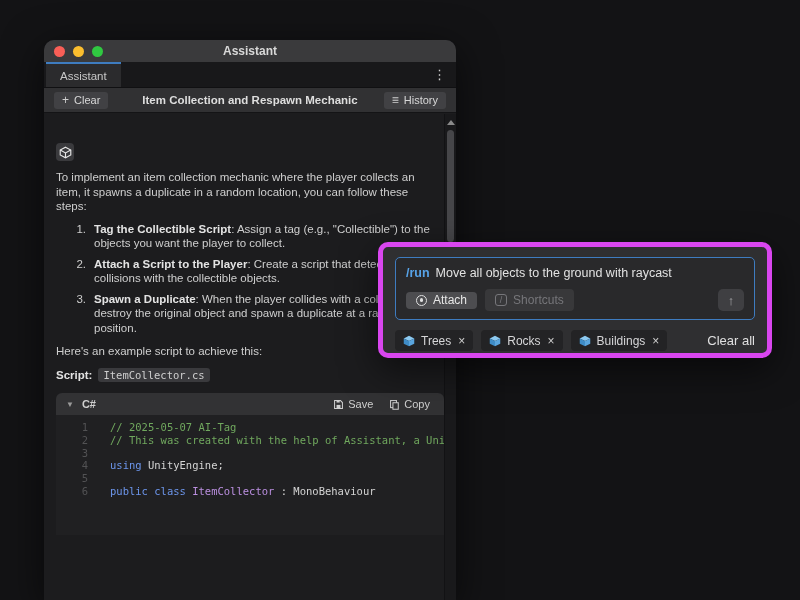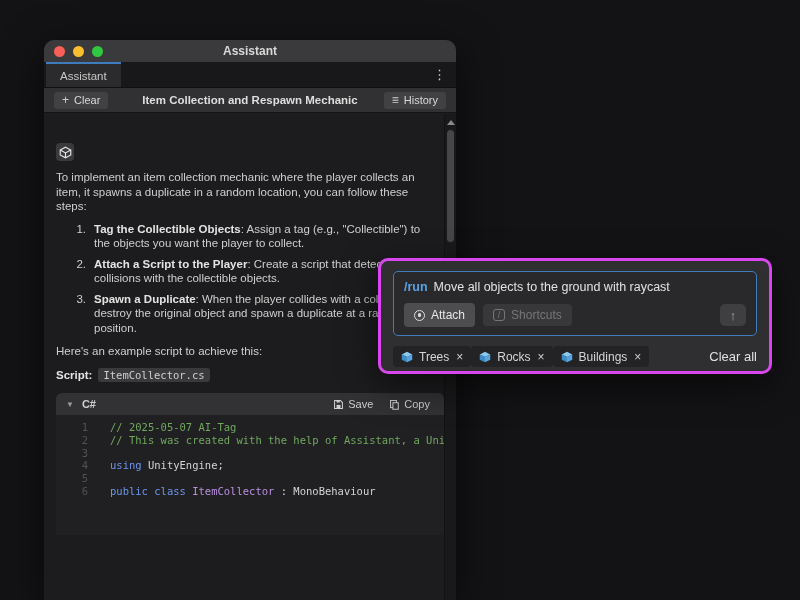--- a/index.html
+++ b/index.html
@@ -70,35 +70,35 @@
   .syn-type{color:var(--syntax-type,#bb8fe0);}
   .syn-plain{color:var(--syntax-plain,#d4d4d4);}
 
   
   .scrollbar{position:absolute;top:74px;right:0;bottom:0;width:12px;background:#19191b;border-left:1px solid #121214;}
   .scroll-up{position:absolute;top:6px;left:2px;width:0;height:0;border-left:4px solid transparent;border-right:4px solid transparent;border-bottom:5px solid #8a8a8a;}
   .scroll-thumb{position:absolute;top:16px;left:2px;width:7px;height:112px;background:#464649;border-radius:4px;}
 
   
   .popup{position:absolute;left:378px;top:242px;width:394px;height:116px;background:#2f2f31;
-    border:3px solid #d946ef;border-radius:10px;box-shadow:0 12px 36px rgba(0,0,0,.55);z-index:10;padding:10px 12px;margin-top:16px;}
+    border:5px solid #d946ef;border-radius:10px;box-shadow:0 12px 36px rgba(0,0,0,.55);z-index:10;padding:10px 12px;}
   .prompt-box{border:1px solid var(--accent-blue);border-radius:5px;background:#29292b;padding:8px 10px 8px 10px;}
   .prompt-text{font-size:12.5px;color:#e2e2e2;white-space:nowrap;overflow:hidden;}
   .run{color:var(--run-blue);font-weight:700;margin-right:6px;}
   .prompt-actions{display:flex;align-items:center;margin-top:9px;gap:8px;}
   .attach-btn{display:flex;align-items:center;gap:6px;background:#4d4d50;border:none;border-radius:4px;
-    color:#e6e6e6;font-size:12px;font-family:inherit;padding:3px 10px;height:24px;}
+    color:#e6e6e6;font-size:12px;font-family:inherit;padding:3px 10px;height:17px;}
   .attach-ico{width:11px;height:11px;border:1.4px solid #e0e0e0;border-radius:50%;position:relative;display:inline-block;}
   .attach-ico::after{content:"";position:absolute;left:50%;top:50%;width:3.5px;height:3.5px;margin:-1.75px 0 0 -1.75px;background:#e0e0e0;border-radius:50%;}
   .shortcuts-btn{display:flex;align-items:center;gap:6px;background:#38383a;border:none;border-radius:4px;
     color:#76767a;font-size:12px;font-family:inherit;padding:3px 10px;height:22px;}
   .slash-ico{width:12px;height:12px;border:1px solid #76767a;border-radius:3px;font-size:9px;line-height:11px;text-align:center;display:inline-block;}
   .send-btn{margin-left:auto;width:26px;height:22px;background:#3f3f42;border:none;border-radius:5px;
     color:#a9a9ac;font-size:13px;line-height:1;}
-  .chips-row{display:flex;align-items:center;margin-top:10px;}
+  .chips-row{display:flex;align-items:center;margin-top:10px;gap:8px;}
   .chip{display:flex;align-items:center;gap:6px;background:#232325;border-radius:4px;padding:3px 8px;height:21px;}
   .chip-label{font-size:12px;color:#d6d6d8;}
   .chip-x{font-size:12px;color:#cfcfcf;margin-left:1px;cursor:default;}
   .clear-all{margin-left:auto;font-size:13px;color:#e0e0e0;cursor:default;}
 </style>
 </head>
 <body>
 
 <div class="window">
   <div class="titlebar">
@@ -136,21 +136,21 @@
         <polygon points="8,1.5 14.5,5 14.5,11 8,14.5 1.5,11 1.5,5" fill="none" stroke="#e8e8e8" stroke-width="1.4"></polygon>
         <path d="M1.5,5 L8,8.5 L14.5,5 M8,8.5 L8,14.5" stroke="#e8e8e8" stroke-width="1.4" fill="none"></path>
       </svg>
     </div>
 
     <p class="intro">To implement an item collection mechanic where the player collects an item, it spawns a duplicate in a random location, you can follow these steps:</p>
 
     <div class="steps">
       <div class="step">
         <span class="num">1.</span>
-        <div><b>Tag the Collectible Objects</b><span>: Assign a tag (e.g., "Collectible") to the objects you want the player to collect.</span></div>
+        <div><b>Tag the Collectible Script</b><span>: Assign a tag (e.g., "Collectible") to the objects you want the player to collect.</span></div>
       </div>
       <div class="step">
         <span class="num">2.</span>
         <div><b>Attach a Script to the Player</b><span>: Create a script that detects collisions with the collectible objects.</span></div>
       </div>
       <div class="step">
         <span class="num">3.</span>
         <div><b>Spawn a Duplicate</b><span>: When the player collides with a collectible, destroy the original object and spawn a duplicate at a random position.</span></div>
       </div>
     </div>

